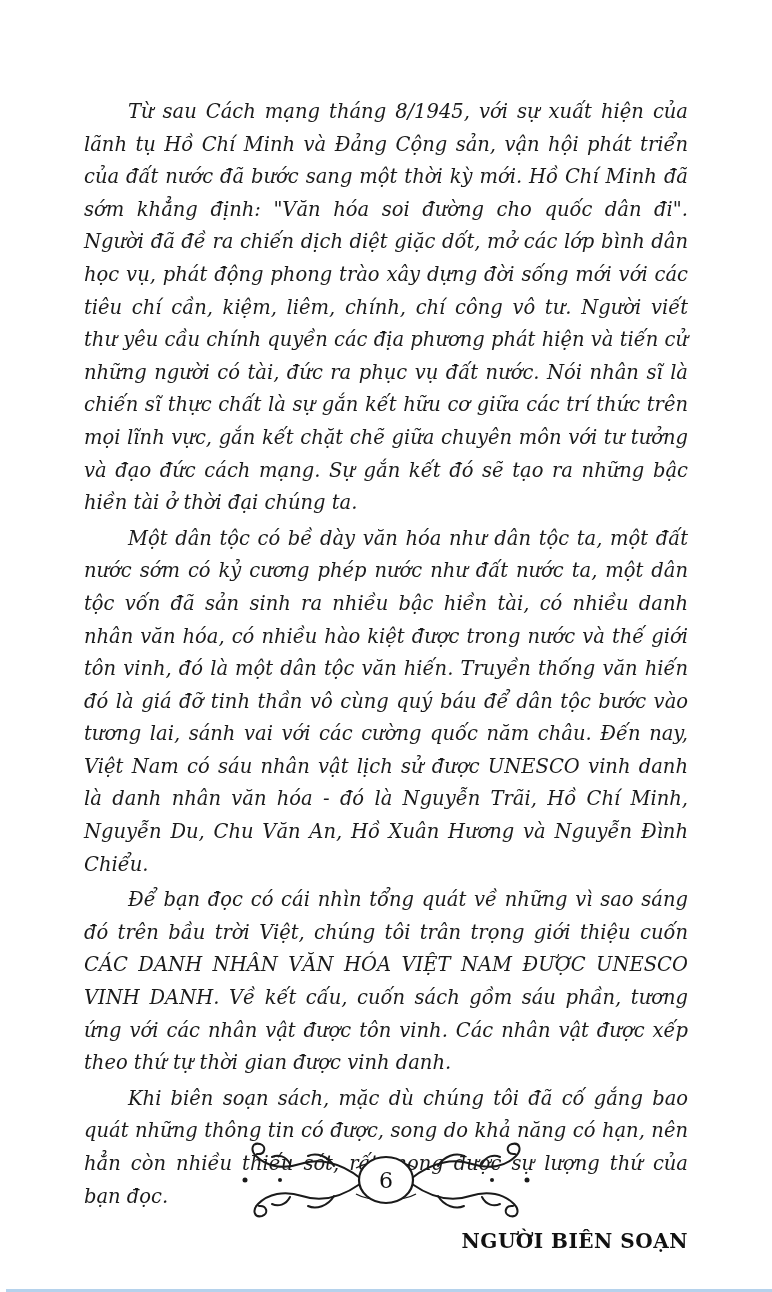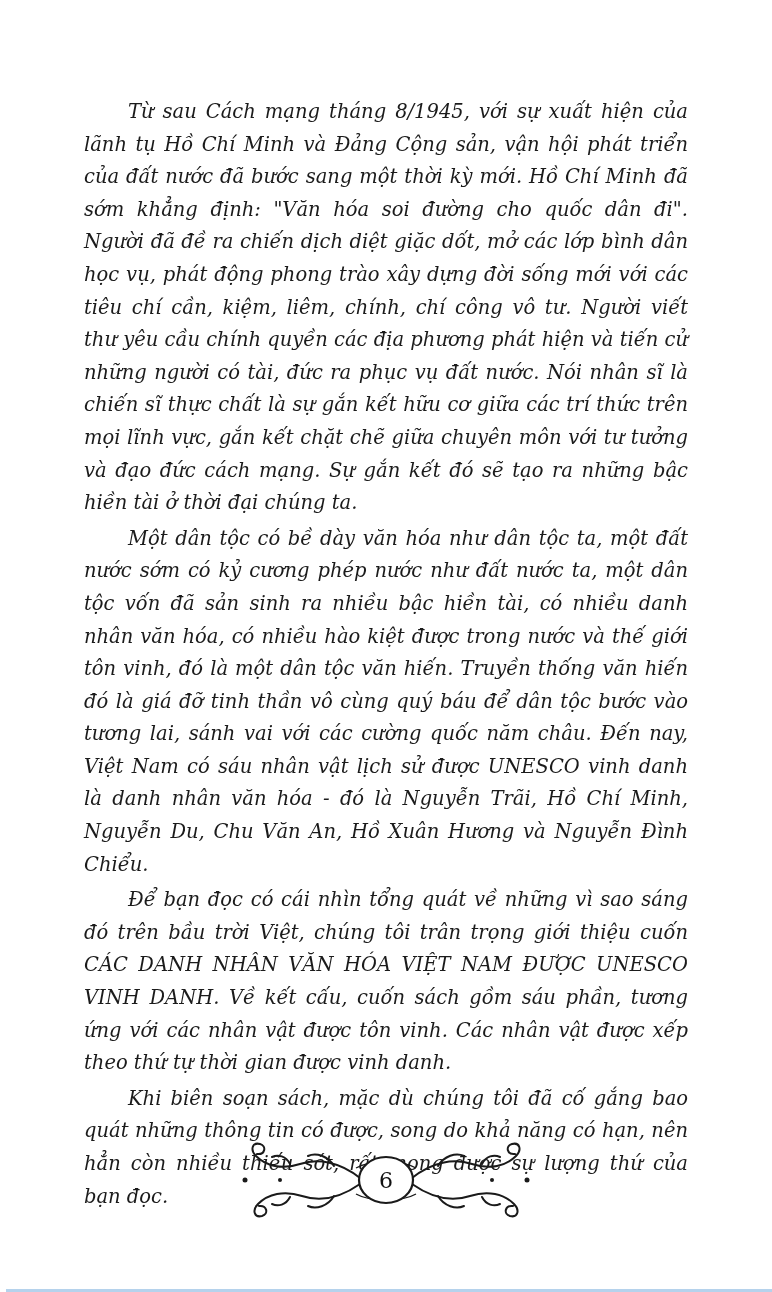--- a/index.html
+++ b/index.html
@@ -76,20 +76,21 @@
 </head>
 <body>
 
 <div class="page">
 
   <div class="body-text">
     <p>Từ sau Cách mạng tháng 8/1945, với sự xuất hiện của lãnh tụ Hồ Chí Minh và Đảng Cộng sản, vận hội phát triển của đất nước đã bước sang một thời kỳ mới. Hồ Chí Minh đã sớm khẳng định: "Văn hóa soi đường cho quốc dân đi". Người đã đề ra chiến dịch diệt giặc dốt, mở các lớp bình dân học vụ, phát động phong trào xây dựng đời sống mới với các tiêu chí cần, kiệm, liêm, chính, chí công vô tư. Người viết thư yêu cầu chính quyền các địa phương phát hiện và tiến cử những người có tài, đức ra phục vụ đất nước. Nói nhân sĩ là chiến sĩ thực chất là sự gắn kết hữu cơ giữa các trí thức trên mọi lĩnh vực, gắn kết chặt chẽ giữa chuyên môn với tư tưởng và đạo đức cách mạng. Sự gắn kết đó sẽ tạo ra những bậc hiền tài ở thời đại chúng ta.</p>
     <p>Một dân tộc có bề dày văn hóa như dân tộc ta, một đất nước sớm có kỷ cương phép nước như đất nước ta, một dân tộc vốn đã sản sinh ra nhiều bậc hiền tài, có nhiều danh nhân văn hóa, có nhiều hào kiệt được trong nước và thế giới tôn vinh, đó là một dân tộc văn hiến. Truyền thống văn hiến đó là giá đỡ tinh thần vô cùng quý báu để dân tộc bước vào tương lai, sánh vai với các cường quốc năm châu. Đến nay, Việt Nam có sáu nhân vật lịch sử được UNESCO vinh danh là danh nhân văn hóa - đó là Nguyễn Trãi, Hồ Chí Minh, Nguyễn Du, Chu Văn An, Hồ Xuân Hương và Nguyễn Đình Chiểu.</p>
     <p>Để bạn đọc có cái nhìn tổng quát về những vì sao sáng đó trên bầu trời Việt, chúng tôi trân trọng giới thiệu cuốn CÁC DANH NHÂN VĂN HÓA VIỆT NAM ĐƯỢC UNESCO VINH DANH. Về kết cấu, cuốn sách gồm sáu phần, tương ứng với các nhân vật được tôn vinh. Các nhân vật được xếp theo thứ tự thời gian được vinh danh.</p>
     <p>Khi biên soạn sách, mặc dù chúng tôi đã cố gắng bao quát những thông tin có được, song do khả năng có hạn, nên hẳn còn nhiều thiếu sót, rất mong được sự lượng thứ của bạn đọc.</p>
+    <div class="signature">NGƯỜI BIÊN SOẠN</div>
   </div>
 
   <div class="ornament-wrap">
     <div class="ornament-inner">
       <svg width="300" height="84" viewBox="0 0 300 84" aria-hidden="true">
         <g id="left-flourish" fill="none" stroke="#1a1a1a" stroke-width="2" stroke-linecap="round">
           <path d="M124 40 C 104 24 82 20 64 26 C 46 32 30 28 20 18 C 14 12 16 4 24 6 C 31 8 29 17 21 16"></path>
           <path d="M124 46 C 104 60 84 64 66 58 C 48 52 32 56 22 66 C 16 72 18 80 26 78 C 33 76 31 67 23 68"></path>
           <path d="M98 28 C 92 18 80 14 72 18"></path>
           <path d="M98 58 C 92 68 80 72 72 68"></path>

